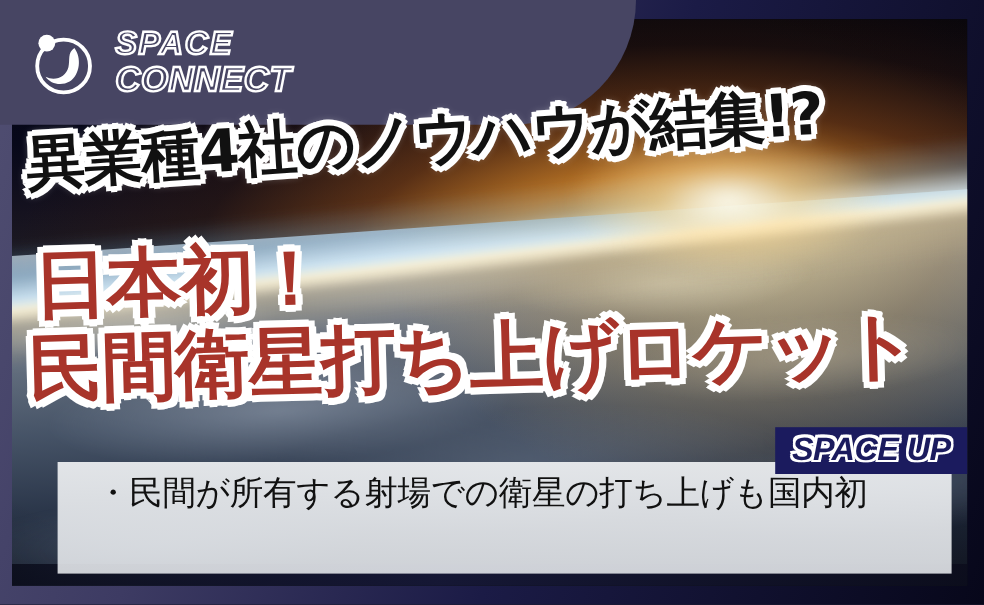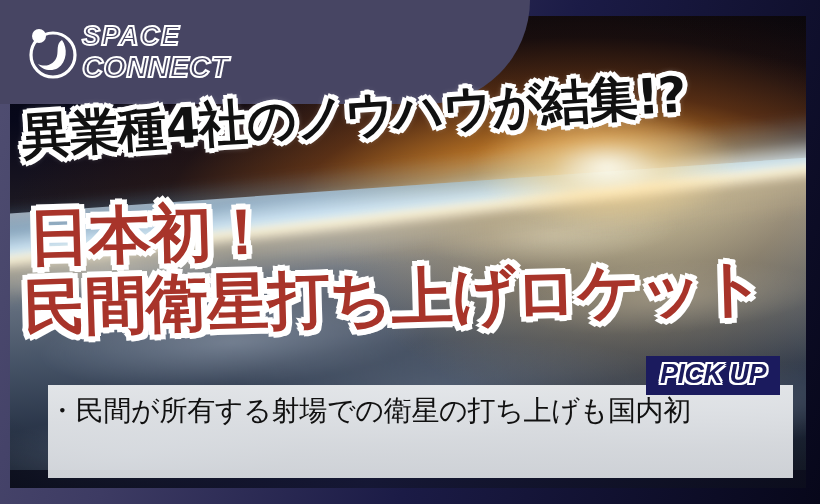--- a/index.html
+++ b/index.html
@@ -74,21 +74,21 @@
            filter:blur(6px);}
 
   .vignette{position:absolute;inset:0;
             background:radial-gradient(130% 110% at 50% 52%,rgba(0,0,0,0) 48%,rgba(0,0,0,.55) 100%);}
 
   
   .logo-pill{position:absolute;left:0;top:0;width:530px;height:104px;
              background:#474563;border-bottom-right-radius:104px;
              z-index:6;display:flex;align-items:center;}
   .logo-mark{width:60px;height:60px;margin-left:22px;flex:0 0 auto;position:relative;}
-  .logo-text{line-height:1;}
+  .logo-text{margin-left:14px;line-height:1;}
   .logo-line{font-family:"Liberation Sans",sans-serif;font-weight:700;
              font-style:italic;font-size:27px;letter-spacing:1.5px;
              color:transparent;-webkit-text-stroke:2px #ffffff;
              text-shadow:0 0 0 #474563;}
   .logo-line.l2{font-size:29px;margin-top:3px;letter-spacing:.5px;}
 
   
   .head1{position:absolute;left:22px;top:104px;z-index:7;
          transform:rotate(-3.6deg);transform-origin:left center;}
   .head1 .t{font-family:"DejaVu Sans","Liberation Sans",sans-serif;
@@ -126,21 +126,21 @@
                text-shadow:
                  -2px 0 0 #fff,2px 0 0 #fff,0 -2px 0 #fff,0 2px 0 #fff,
                  -2px -2px 0 #fff,2px -2px 0 #fff,-2px 2px 0 #fff,2px 2px 0 #fff;}
 
   
   .bullets{position:absolute;left:48px;top:385px;width:745px;height:93px;
            z-index:8;
            background:linear-gradient(180deg,rgba(238,240,242,.93),rgba(226,229,233,.90));
            padding:4px 0 0 0;box-sizing:border-box;}
   .bullet{font-family:"DejaVu Sans","Liberation Sans",sans-serif;
-          font-size:28px;color:#111;line-height:44px;padding-left:0;
+          font-size:28px;color:#111;line-height:44px;padding-left:32px;
           white-space:nowrap;letter-spacing:-.3px;}
 
   
   .botstrip{position:absolute;left:10px;bottom:16px;width:796px;height:18px;
             z-index:5;background:linear-gradient(90deg,#0a0c1a,#151636 45%,#0b0c1c);
             opacity:.85;}
 </style>
 </head>
 <body>
 
@@ -182,16 +182,16 @@
   </div>
   <div class="head3">
     <div class="redtxt">民間衛星打ち上げロケット</div>
   </div>
 
   <div class="bullets">
     <div class="bullet">・民間が所有する射場での衛星の打ち上げも国内初</div>
   </div>
 
   <div class="pickup">
-    <span>PICK UP</span>
+    <span>SPACE UP</span>
   </div>
 
 </div>
 
 </body></html>

